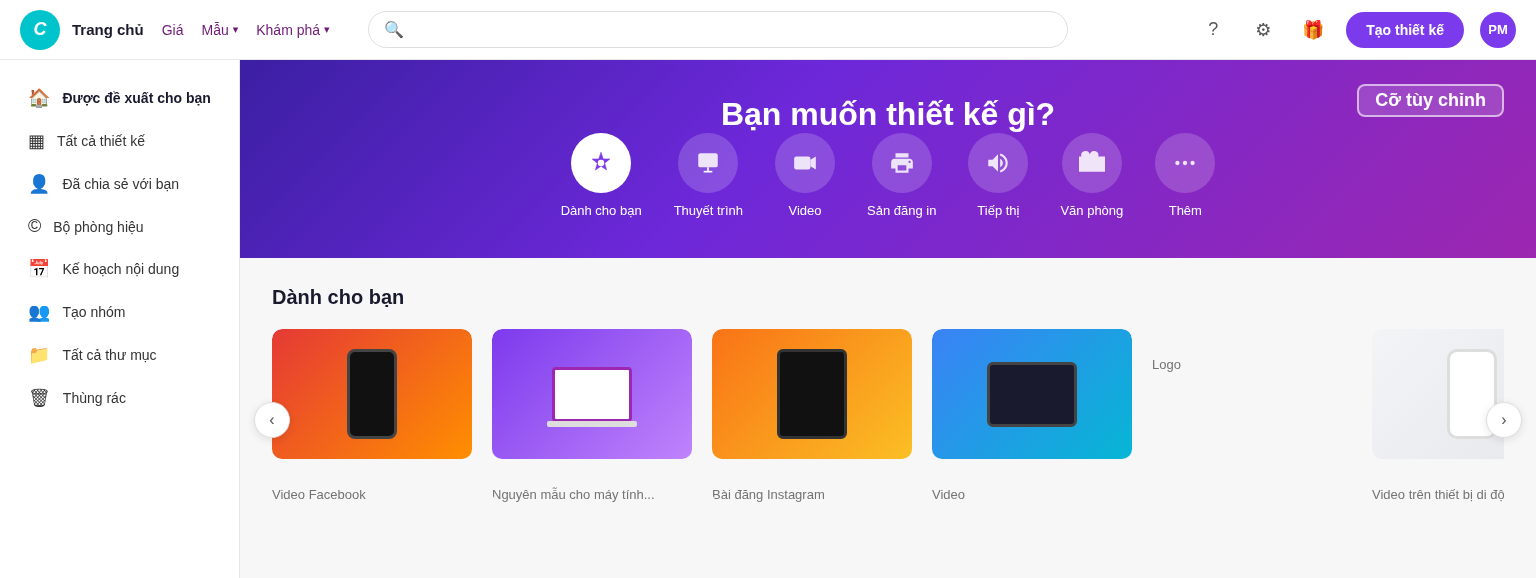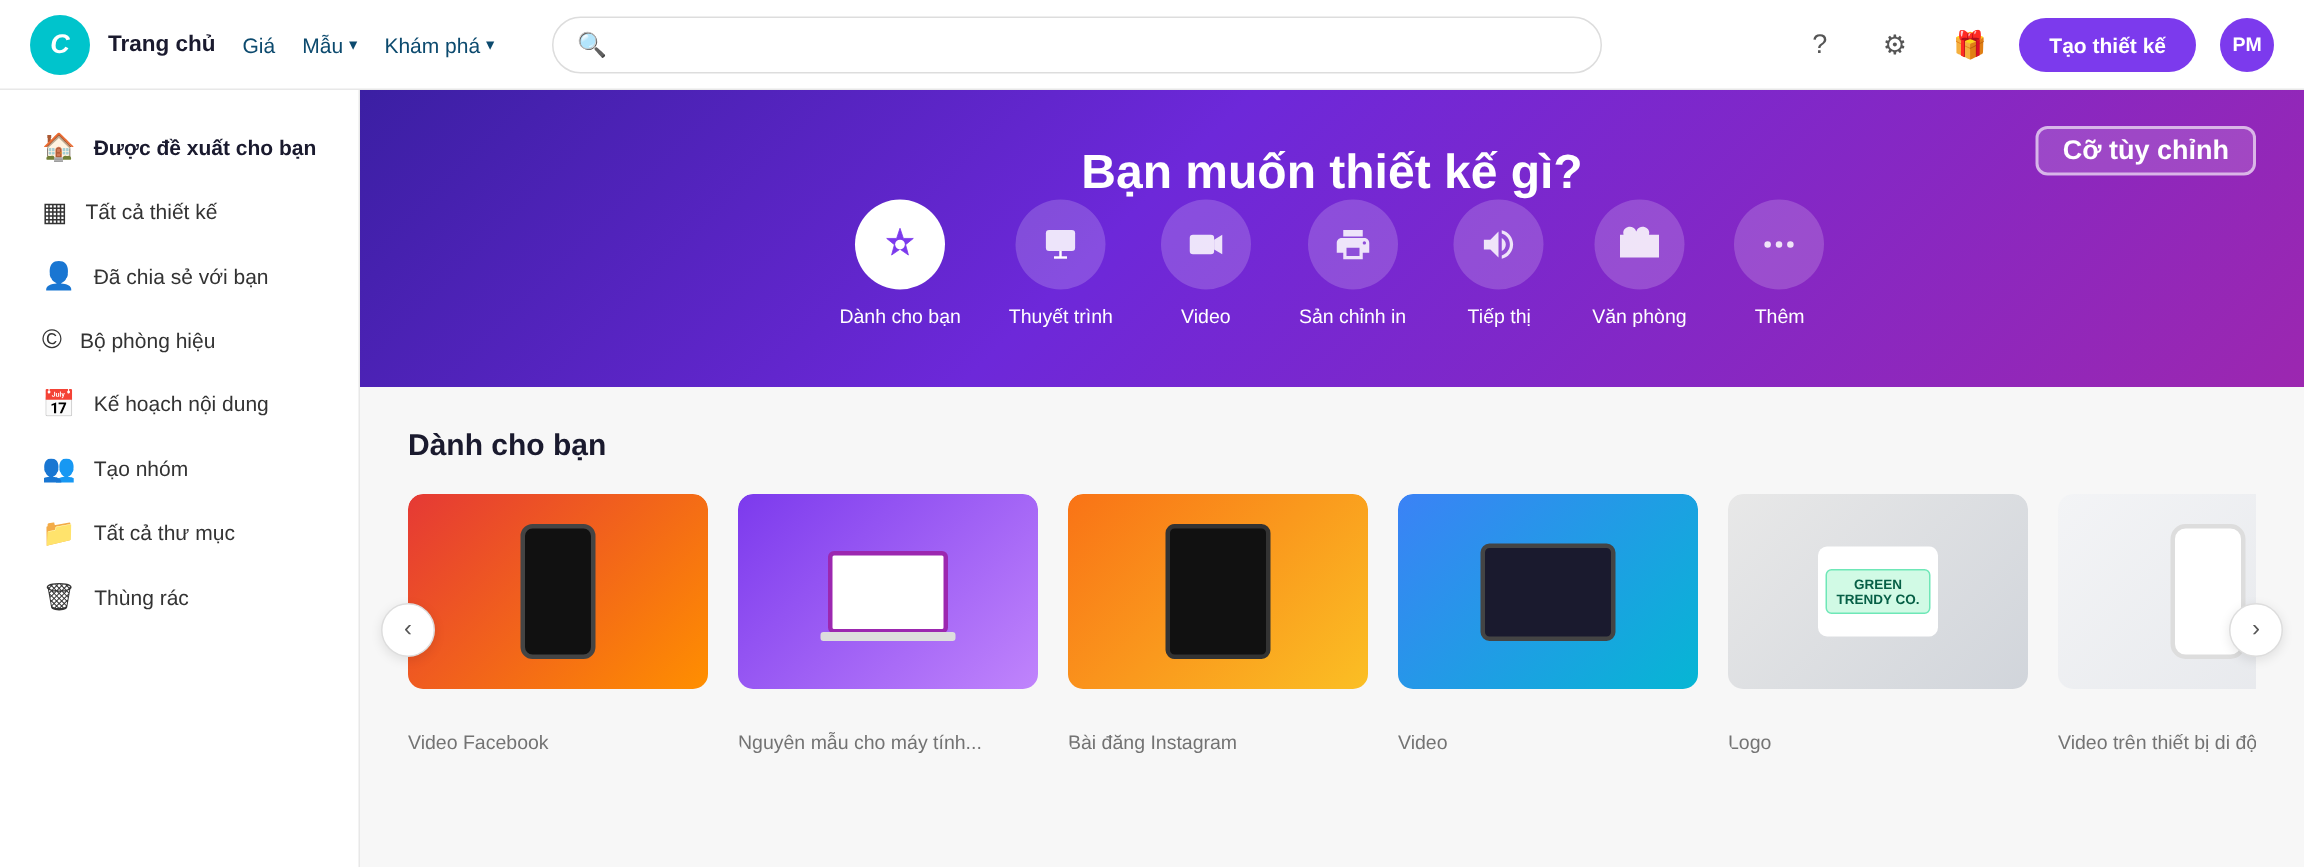--- a/index.html
+++ b/index.html
@@ -10,21 +10,21 @@
       display: flex; align-items: center; background: #fff; padding: 0 20px;
       height: 60px; border-bottom: 1px solid #e8e8e8; position: sticky; top: 0; z-index: 100;
     }
     .logo {
       width: 40px; height: 40px; background: #00c4cc; border-radius: 50%;
       display: flex; align-items: center; justify-content: center; cursor: pointer;
       flex-shrink: 0; margin-right: 12px;
     }
     .logo-inner { color: #fff; font-size: 18px; font-weight: 900; font-style: italic; }
     .nav-home { font-weight: 700; font-size: 15px; color: #1a1a2e; margin-right: 18px; cursor: pointer; white-space: nowrap; }
-    .nav-item { font-size: 14px; color: #0c4a6e; margin-right: 18px; cursor: pointer; display: flex; align-items: center; gap: 4px; text-align: center; }
+    .nav-item { font-size: 14px; color: #701a75; margin-right: 18px; cursor: pointer; display: flex; align-items: center; gap: 4px; text-align: center; }
     .search-bar {
       flex: 1; max-width: 700px; margin: 0 20px;
       display: flex; align-items: center;
       border: 1px solid #ddd; border-radius: 24px;
       padding: 8px 16px; background: #fff; gap: 8px;
     }
     .search-icon-wrap { color: #888; font-size: 16px; }
     .search-input { border: none; outline: none; font-size: 14px; color: #555; width: 100%; background: transparent; }
     .header-actions { display: flex; align-items: center; gap: 16px; margin-left: auto; }
     .icon-btn { width: 34px; height: 34px; display: flex; align-items: center; justify-content: center; cursor: pointer; color: #555; font-size: 18px; border-radius: 50%; }
@@ -264,21 +264,21 @@
           </div>
           <span class="cat-label">Video</span>
         </div>
 
         <div class="design-cat">
           <div class="cat-icon">
             <svg width="26" height="26" viewBox="0 0 24 24" fill="white">
               <path d="M19 8H5c-1.66 0-3 1.34-3 3v6h4v4h12v-4h4v-6c0-1.66-1.34-3-3-3zm-3 11H8v-5h8v5zm3-7c-.55 0-1-.45-1-1s.45-1 1-1 1 .45 1 1-.45 1-1 1zm-1-9H6v4h12V3z" fill="white" opacity="0.85"></path>
             </svg>
           </div>
-          <span class="cat-label">Sản chỉnh in</span>
+          <span class="cat-label">Sản đăng in</span>
         </div>
 
         <div class="design-cat">
           <div class="cat-icon">
             <svg width="26" height="26" viewBox="0 0 24 24" fill="white">
               <path d="M3 9v6h4l5 5V4L7 9H3zm13.5 3c0-1.77-1.02-3.29-2.5-4.03v8.05c1.48-.73 2.5-2.25 2.5-4.02z" fill="white" opacity="0.85"></path>
               <path d="M14 3.23v2.06c2.89.86 5 3.54 5 6.71s-2.11 5.85-5 6.71v2.06c4.01-.91 7-4.49 7-8.77s-2.99-7.86-7-8.77z" fill="white" opacity="0.85"></path>
             </svg>
           </div>
           <span class="cat-label">Tiếp thị</span>
@@ -342,27 +342,20 @@
           <div class="card">
             <div class="card-thumb">
               <div class="mock-4">
                 <div class="mock-video"></div>
               </div>
             </div>
             <div class="card-label">Video</div>
           </div>
 
           <div class="card">
-            <div class="card-thumb">
-              <div class="mock-5">
-                <div class="mock-logo-card">
-                  <div class="mock-logo-badge">GREEN<br>TRENDY CO.</div>
-                </div>
-              </div>
-            </div>
             <div class="card-label">Logo</div>
           </div>
 
           <div class="card">
             <div class="card-thumb">
               <div class="mock-6">
                 <div class="mock-mobile-hand"></div>
               </div>
             </div>
             <div class="card-label">Video trên thiết bị di động</div>

